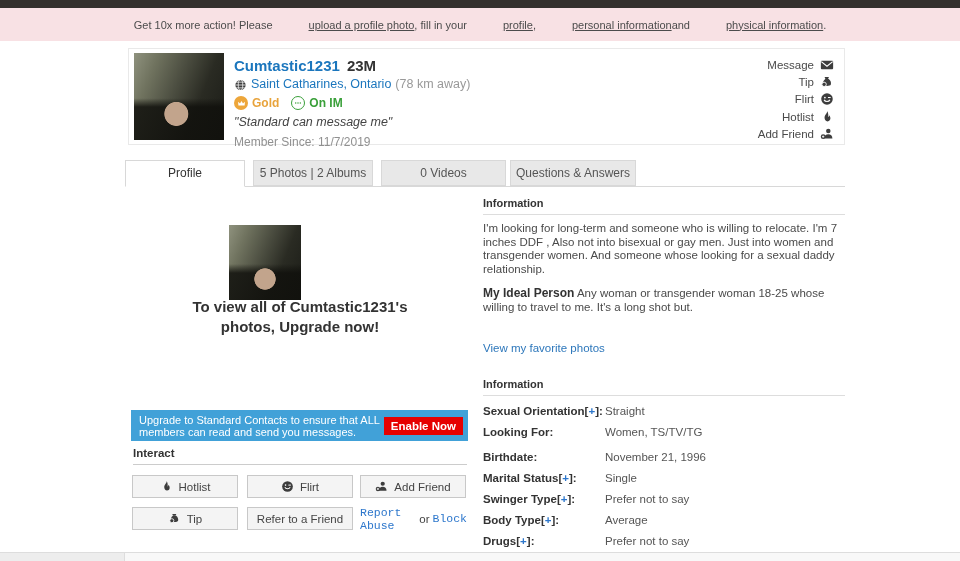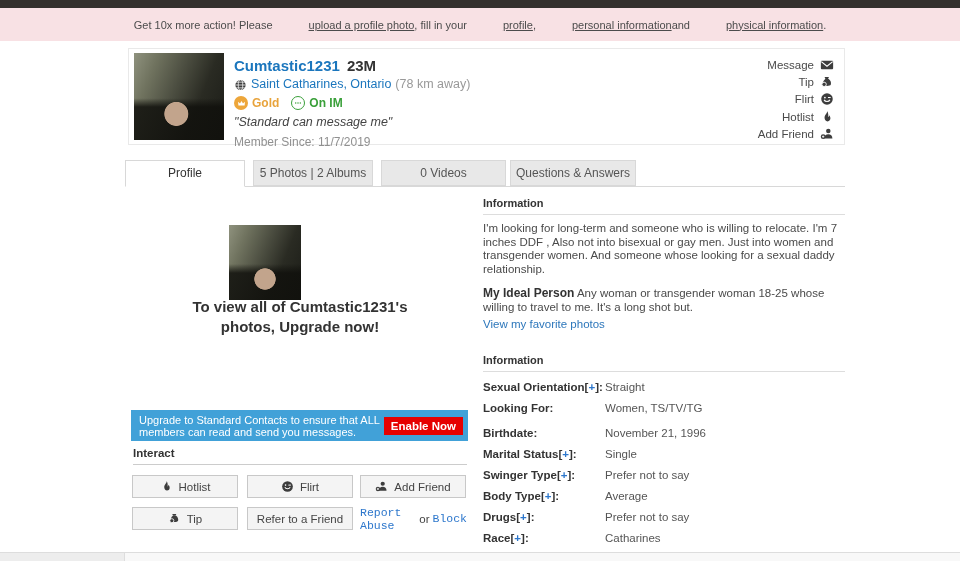--- a/index.html
+++ b/index.html
@@ -102,21 +102,21 @@
     display:flex; align-items:center; justify-content:center; gap:3px; font-size:11.5px; color:#444;
   }
   .report-cell .blue { color:#2d77cc; cursor:pointer;font-family:Liberation Mono, monospace; }
   
   .right-col { position:absolute; left:483px; top:197px; width:362px; }
   .sec-title {
     font-size:11px; font-weight:bold; color:#333; padding-bottom:5px; border-bottom:1px solid #ddd;
   }
   .para { margin-top:7px; font-size:11.5px; color:#4a4a4a; line-height:13.5px; }
   .para .lead { font-weight:bold; color:#333; font-size:12px; }
-  .fav-link { margin-top:4px; font-size:11.5px; color:#2d77bb; cursor:pointer; }
+  .fav-link { margin-top:28px; font-size:11.5px; color:#2d77bb; cursor:pointer; }
   .info-title { margin-top:24px; }
   .info-rows { margin-top:9px; }
   .info-row { display:flex; font-size:11.5px; line-height:13px; margin-bottom:8px; }
   .info-row.gap { margin-top:12px; }
   .info-label { width:122px; font-weight:bold; color:#333; }
   .info-label .plus { color:#2d77cc; cursor:pointer; }
   .info-value { color:#555; }
   
   .footer { position:absolute; left:0; top:552px; width:960px; height:9px; background:#f8f8f8; border-top:1px solid #ddd; }
   .footer-left { position:absolute; left:0; top:0; width:125px; height:9px; background:#ededed; border-right:1px solid #ddd; }

